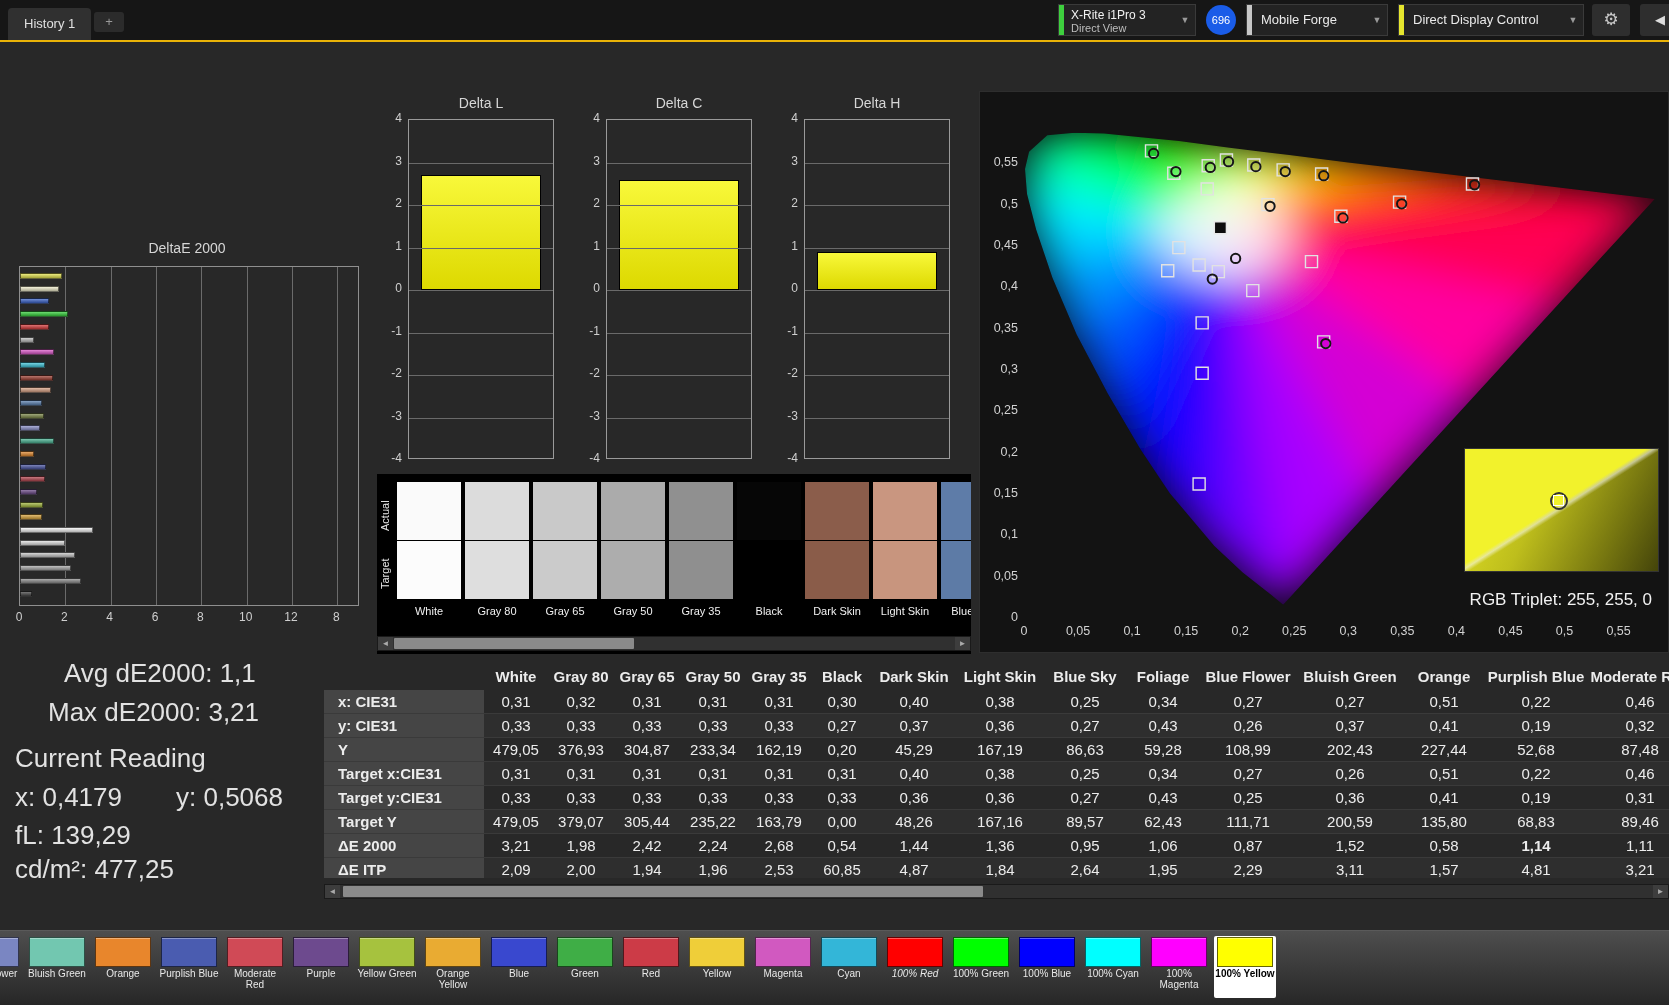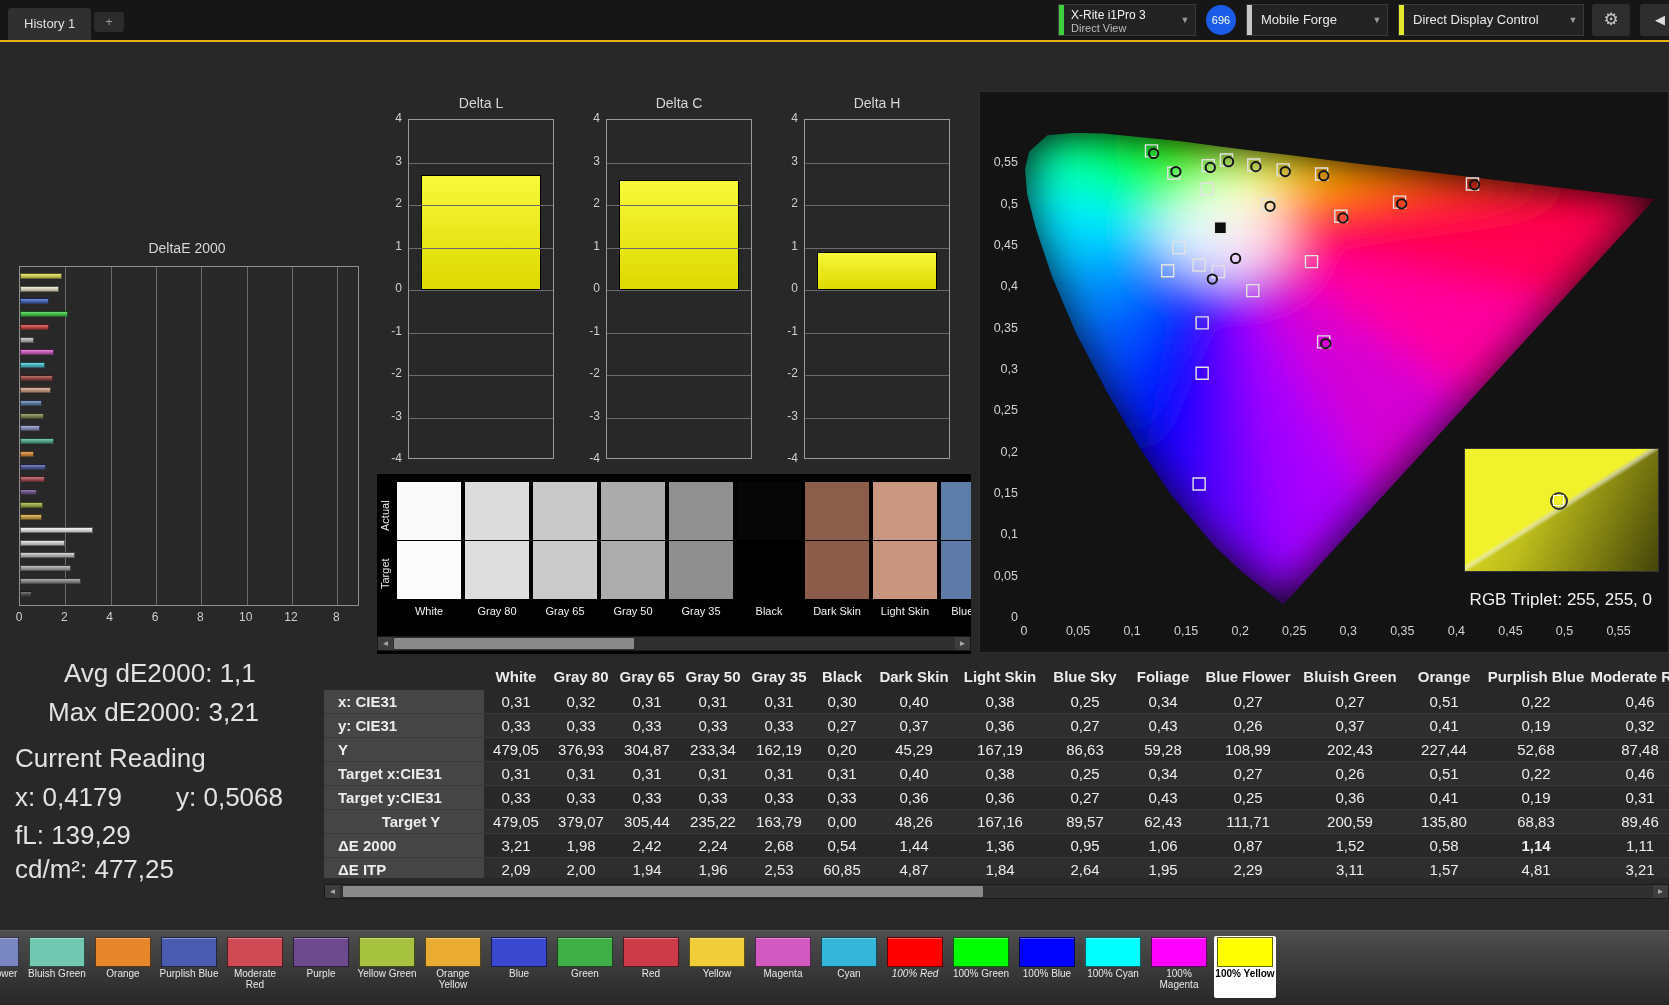--- a/index.html
+++ b/index.html
@@ -547,21 +547,21 @@
         <div class="tcell" style="flex-basis: 88px;">0,36</div>
         <div class="tcell" style="flex-basis: 82px;">0,27</div>
         <div class="tcell" style="flex-basis: 74px;">0,43</div>
         <div class="tcell" style="flex-basis: 96px;">0,25</div>
         <div class="tcell" style="flex-basis: 108px;">0,36</div>
         <div class="tcell" style="flex-basis: 80px;">0,41</div>
         <div class="tcell" style="flex-basis: 104px;">0,19</div>
         <div class="tcell" style="flex-basis: 104px;">0,31</div>
       </div>
       <div class="trow alt">
-        <div class="tcell tlabel" style="flex-basis: 160px; text-align: center;">Target Y</div>
+        <div class="tcell tlabel" style="flex-basis: 160px;">Target Y</div>
         <div class="tcell" style="flex-basis: 64px;">479,05</div>
         <div class="tcell" style="flex-basis: 66px;">379,07</div>
         <div class="tcell" style="flex-basis: 66px;">305,44</div>
         <div class="tcell" style="flex-basis: 66px;">235,22</div>
         <div class="tcell" style="flex-basis: 66px;">163,79</div>
         <div class="tcell" style="flex-basis: 60px;">0,00</div>
         <div class="tcell" style="flex-basis: 84px;">48,26</div>
         <div class="tcell" style="flex-basis: 88px;">167,16</div>
         <div class="tcell" style="flex-basis: 82px;">89,57</div>
         <div class="tcell" style="flex-basis: 74px;">62,43</div>

